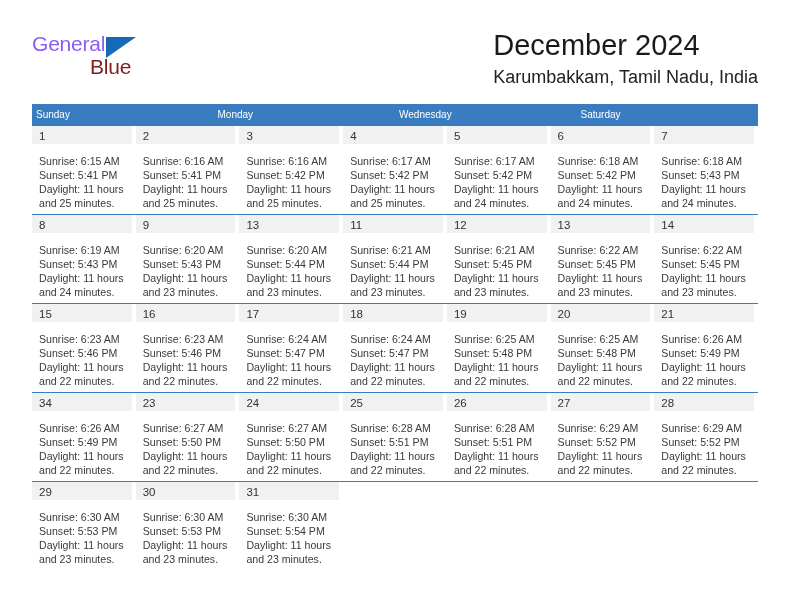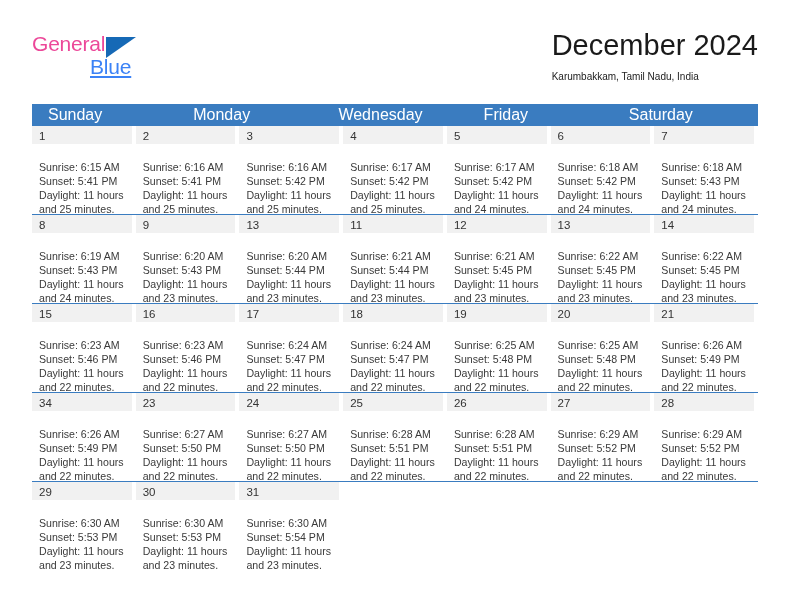--- a/index.html
+++ b/index.html
@@ -35,58 +35,57 @@
     top: 4px;
     width: 130px;
     height: 56px;
   }
   .logo-general {
     position: absolute;
     left: 0;
     top: 0;
     font-size: 21px;
     letter-spacing: -0.2px;
-    color: #ec4899;
+    color: #8b5cf6;
     font-family: "Liberation Sans", sans-serif;
   }
   .logo-tri {
     position: absolute;
     left: 74px;
     top: 5px;
     width: 0;
     height: 0;
     border-left: 30px solid #1669b6;
     border-bottom: 21px solid transparent;
   }
   .logo-blue {
     position: absolute;
     left: 58px;
     top: 23px;
     font-size: 21px;
     letter-spacing: -0.2px;
-    color: #3b82f6;
-    text-decoration: underline;
+    color: #7f1d1d;
   }
 
   .titles {
     position: absolute;
     right: 0;
     top: 0;
     text-align: left;
   }
   .cal-title {
     font-size: 29px;
     color: #1a1a1a;
     line-height: 34px;
     white-space: nowrap;
     font-weight: normal;
     margin: 0;
   }
   .cal-subtitle {
-    font-size: 10px;
+    font-size: 18px;
     color: #222222;
     line-height: 22px;
     margin-top: 4px;
     white-space: nowrap;
   }
 
   
   .calendar {
     position: absolute;
     left: 32px;
@@ -94,23 +93,23 @@
     width: 726px;
   }
   .weekdays {
     display: flex;
     background: #3a7cc0;
     height: 21px;
   }
   .weekday {
     flex: 1 1 0;
     color: #ffffff;
-    font-size: 16px;
+    font-size: 10px;
     line-height: 21px;
-    padding-left: 16px;
+    padding-left: 4px;
     box-sizing: border-box;
     white-space: nowrap;
     overflow: hidden;
   }
   .week {
     display: flex;
     border-top: 1px solid #3a7cc0;
     height: 89px;
     box-sizing: border-box;
   }
@@ -133,21 +132,21 @@
   .day.empty .day-num-band {
     background: transparent;
   }
   .day-num {
     font-size: 11.5px;
     line-height: 18px;
     color: #333333;
   }
   .day-info {
     padding-left: 7px;
-    padding-top: 16px;
+    padding-top: 10px;
     font-size: 10.6px;
     line-height: 14px;
     color: #3a3a3a;
   }
   .info-line {
     white-space: nowrap;
   }
   .info-line.wrap {
     white-space: normal;
   }
@@ -171,21 +170,20 @@
     </div>
 
   </div>
 
   <div class="calendar">
 
     <div class="weekdays">
       <div class="weekday">Sunday</div>
       <div class="weekday">Monday</div>
       <div class="weekday">Wednesday</div>
-      <div class="weekday">Friday</div>
       <div class="weekday">Saturday</div>
     </div>
 
     <div class="week">
       <div class="day">
         <div class="day-num-band"><span class="day-num">1</span></div>
         <div class="day-info">
           <div class="info-line">Sunrise: 6:15 AM</div>
           <div class="info-line">Sunset: 5:41 PM</div>
           <div class="info-line wrap">Daylight: 11 hours and 25 minutes.</div>

